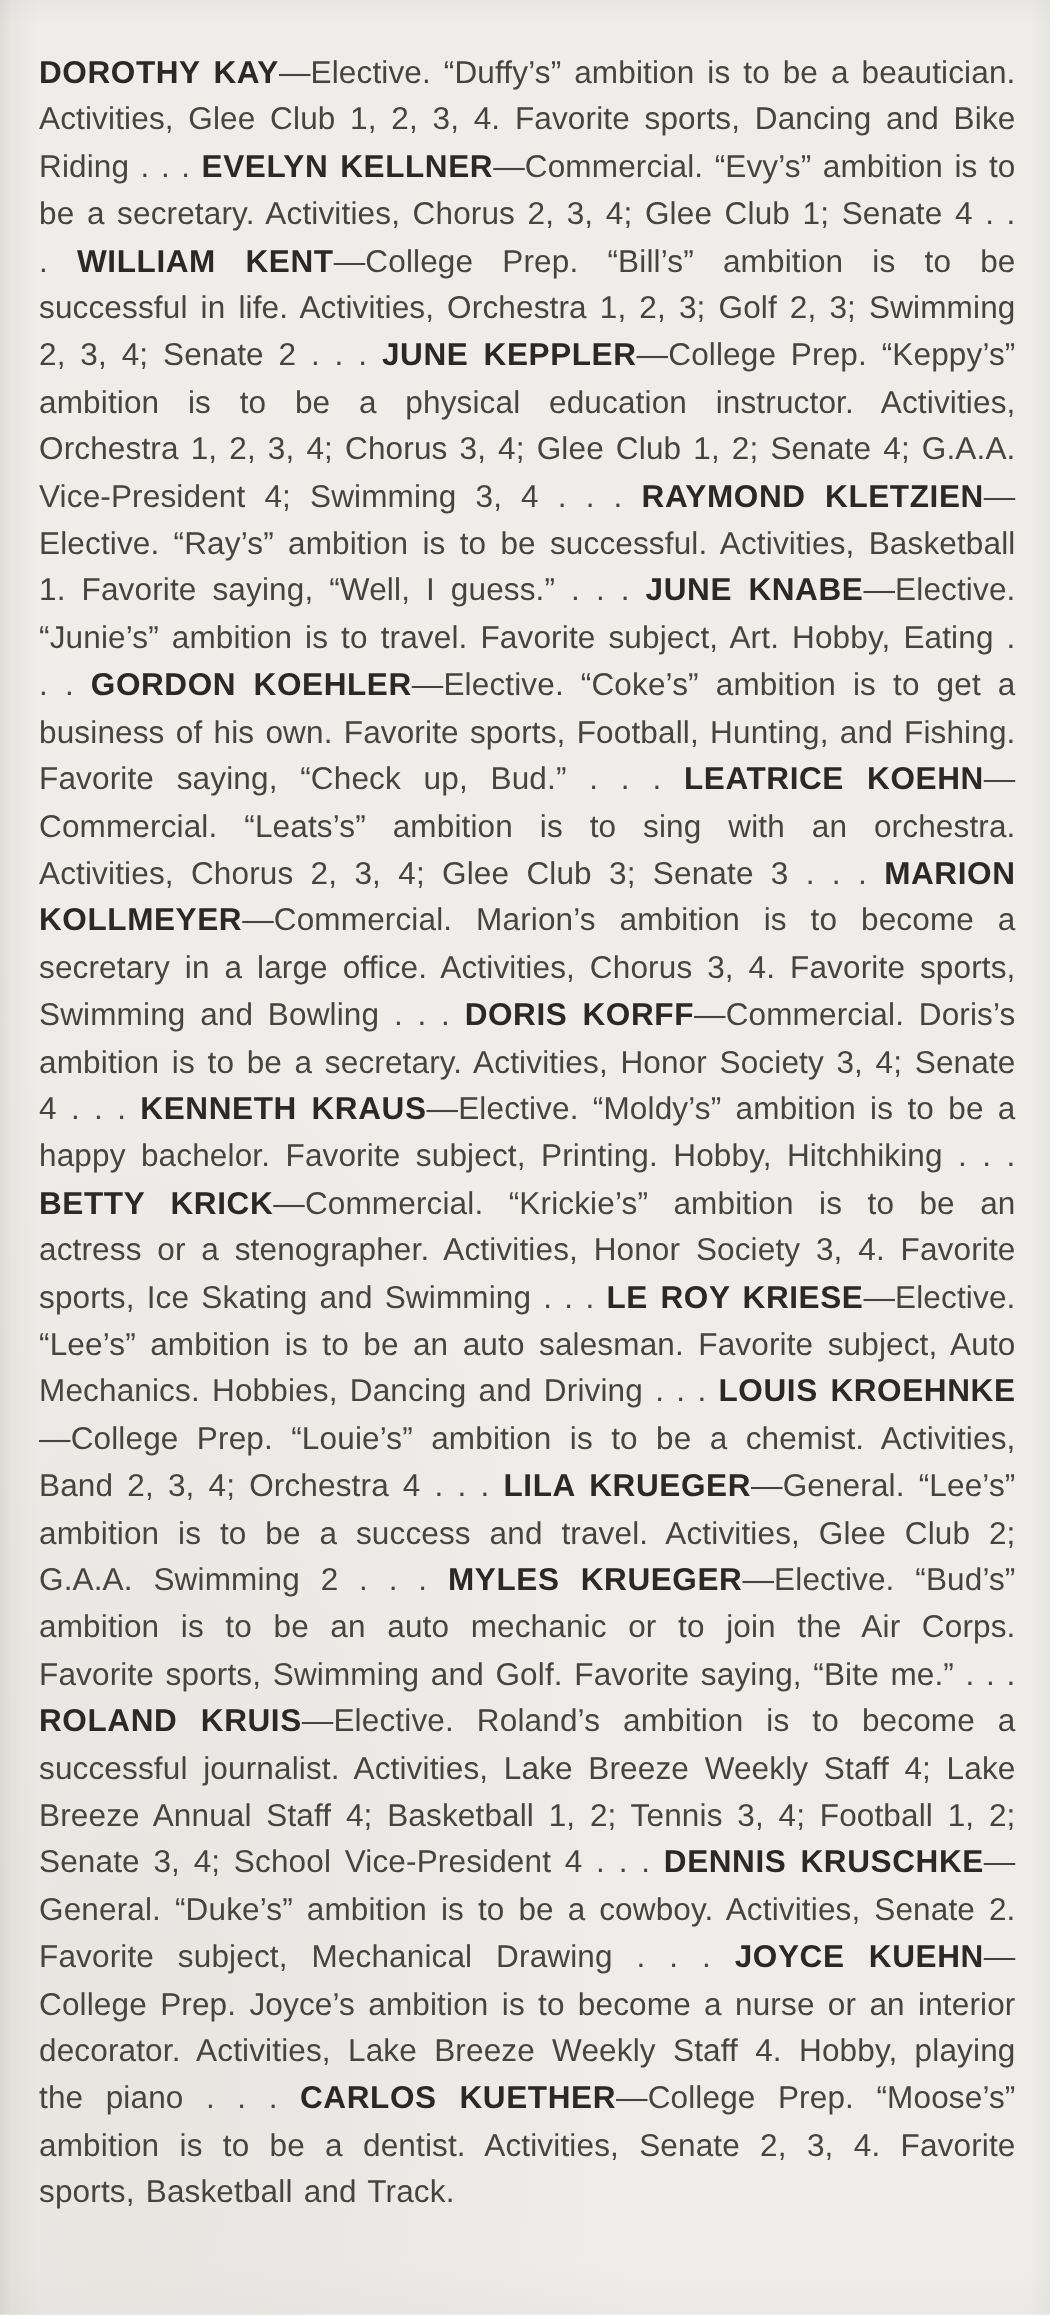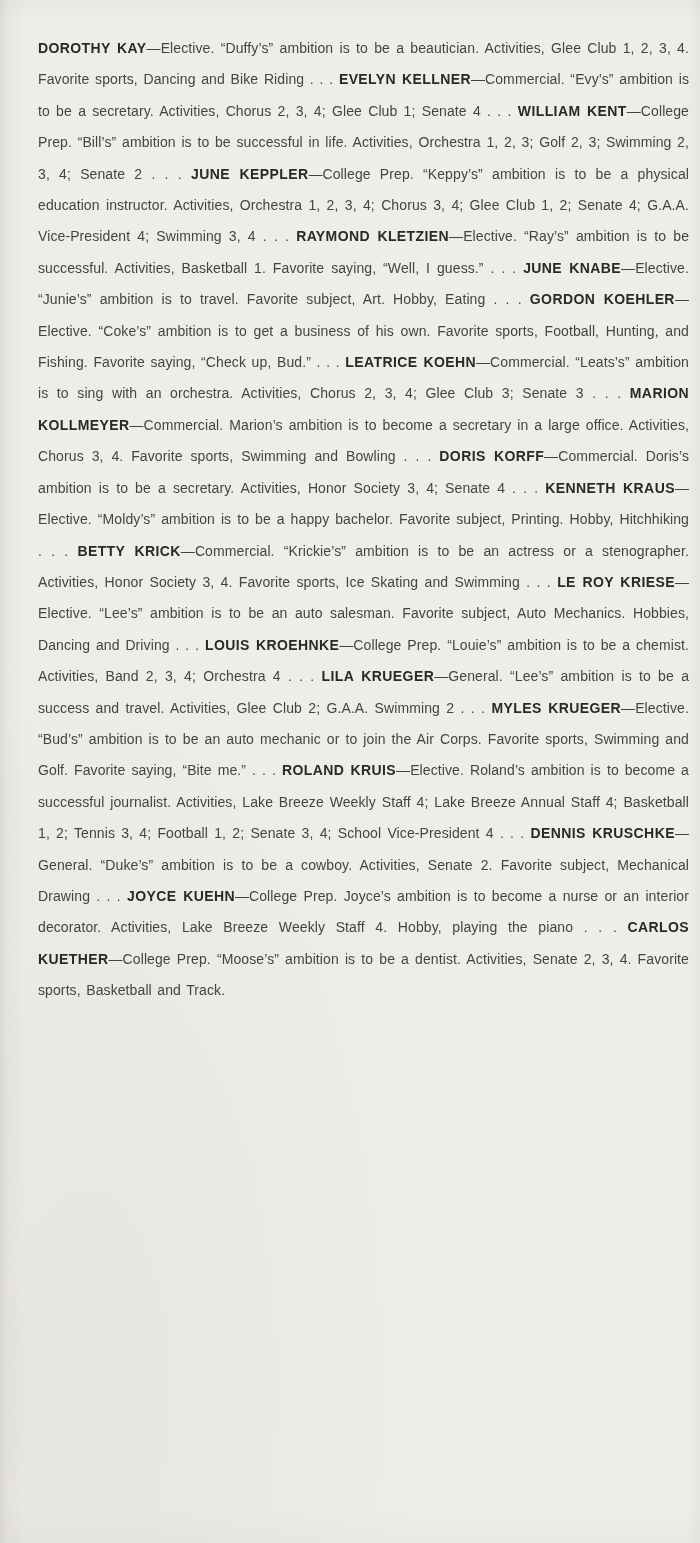--- a/index.html
+++ b/index.html
@@ -28,27 +28,26 @@
     background:
       linear-gradient(90deg, rgba(120,115,108,0.14) 0px, rgba(120,115,108,0.05) 8px, rgba(0,0,0,0) 26px),
       linear-gradient(270deg, rgba(140,135,128,0.08) 0px, rgba(0,0,0,0) 14px),
       radial-gradient(ellipse at 12% 90%, rgba(130,125,118,0.07), rgba(0,0,0,0) 40%);
   }
   .text-block {
     position: absolute;
     left: 26px;
     top: 33px;
     width: 651px;
-    font-size: 14px;
+    font-size: 21px;
     line-height: 31.4px;
     text-align: justify;
     color: #46443f;
     word-spacing: 1.5px;
     letter-spacing: 0.1px;
-    margin-left: 12px;
   }
   .student-name {
     font-weight: 700;
     color: #2a2927;
     letter-spacing: 0.4px;
   }
   .student-desc {
     font-weight: 400;
   }
 </style>

